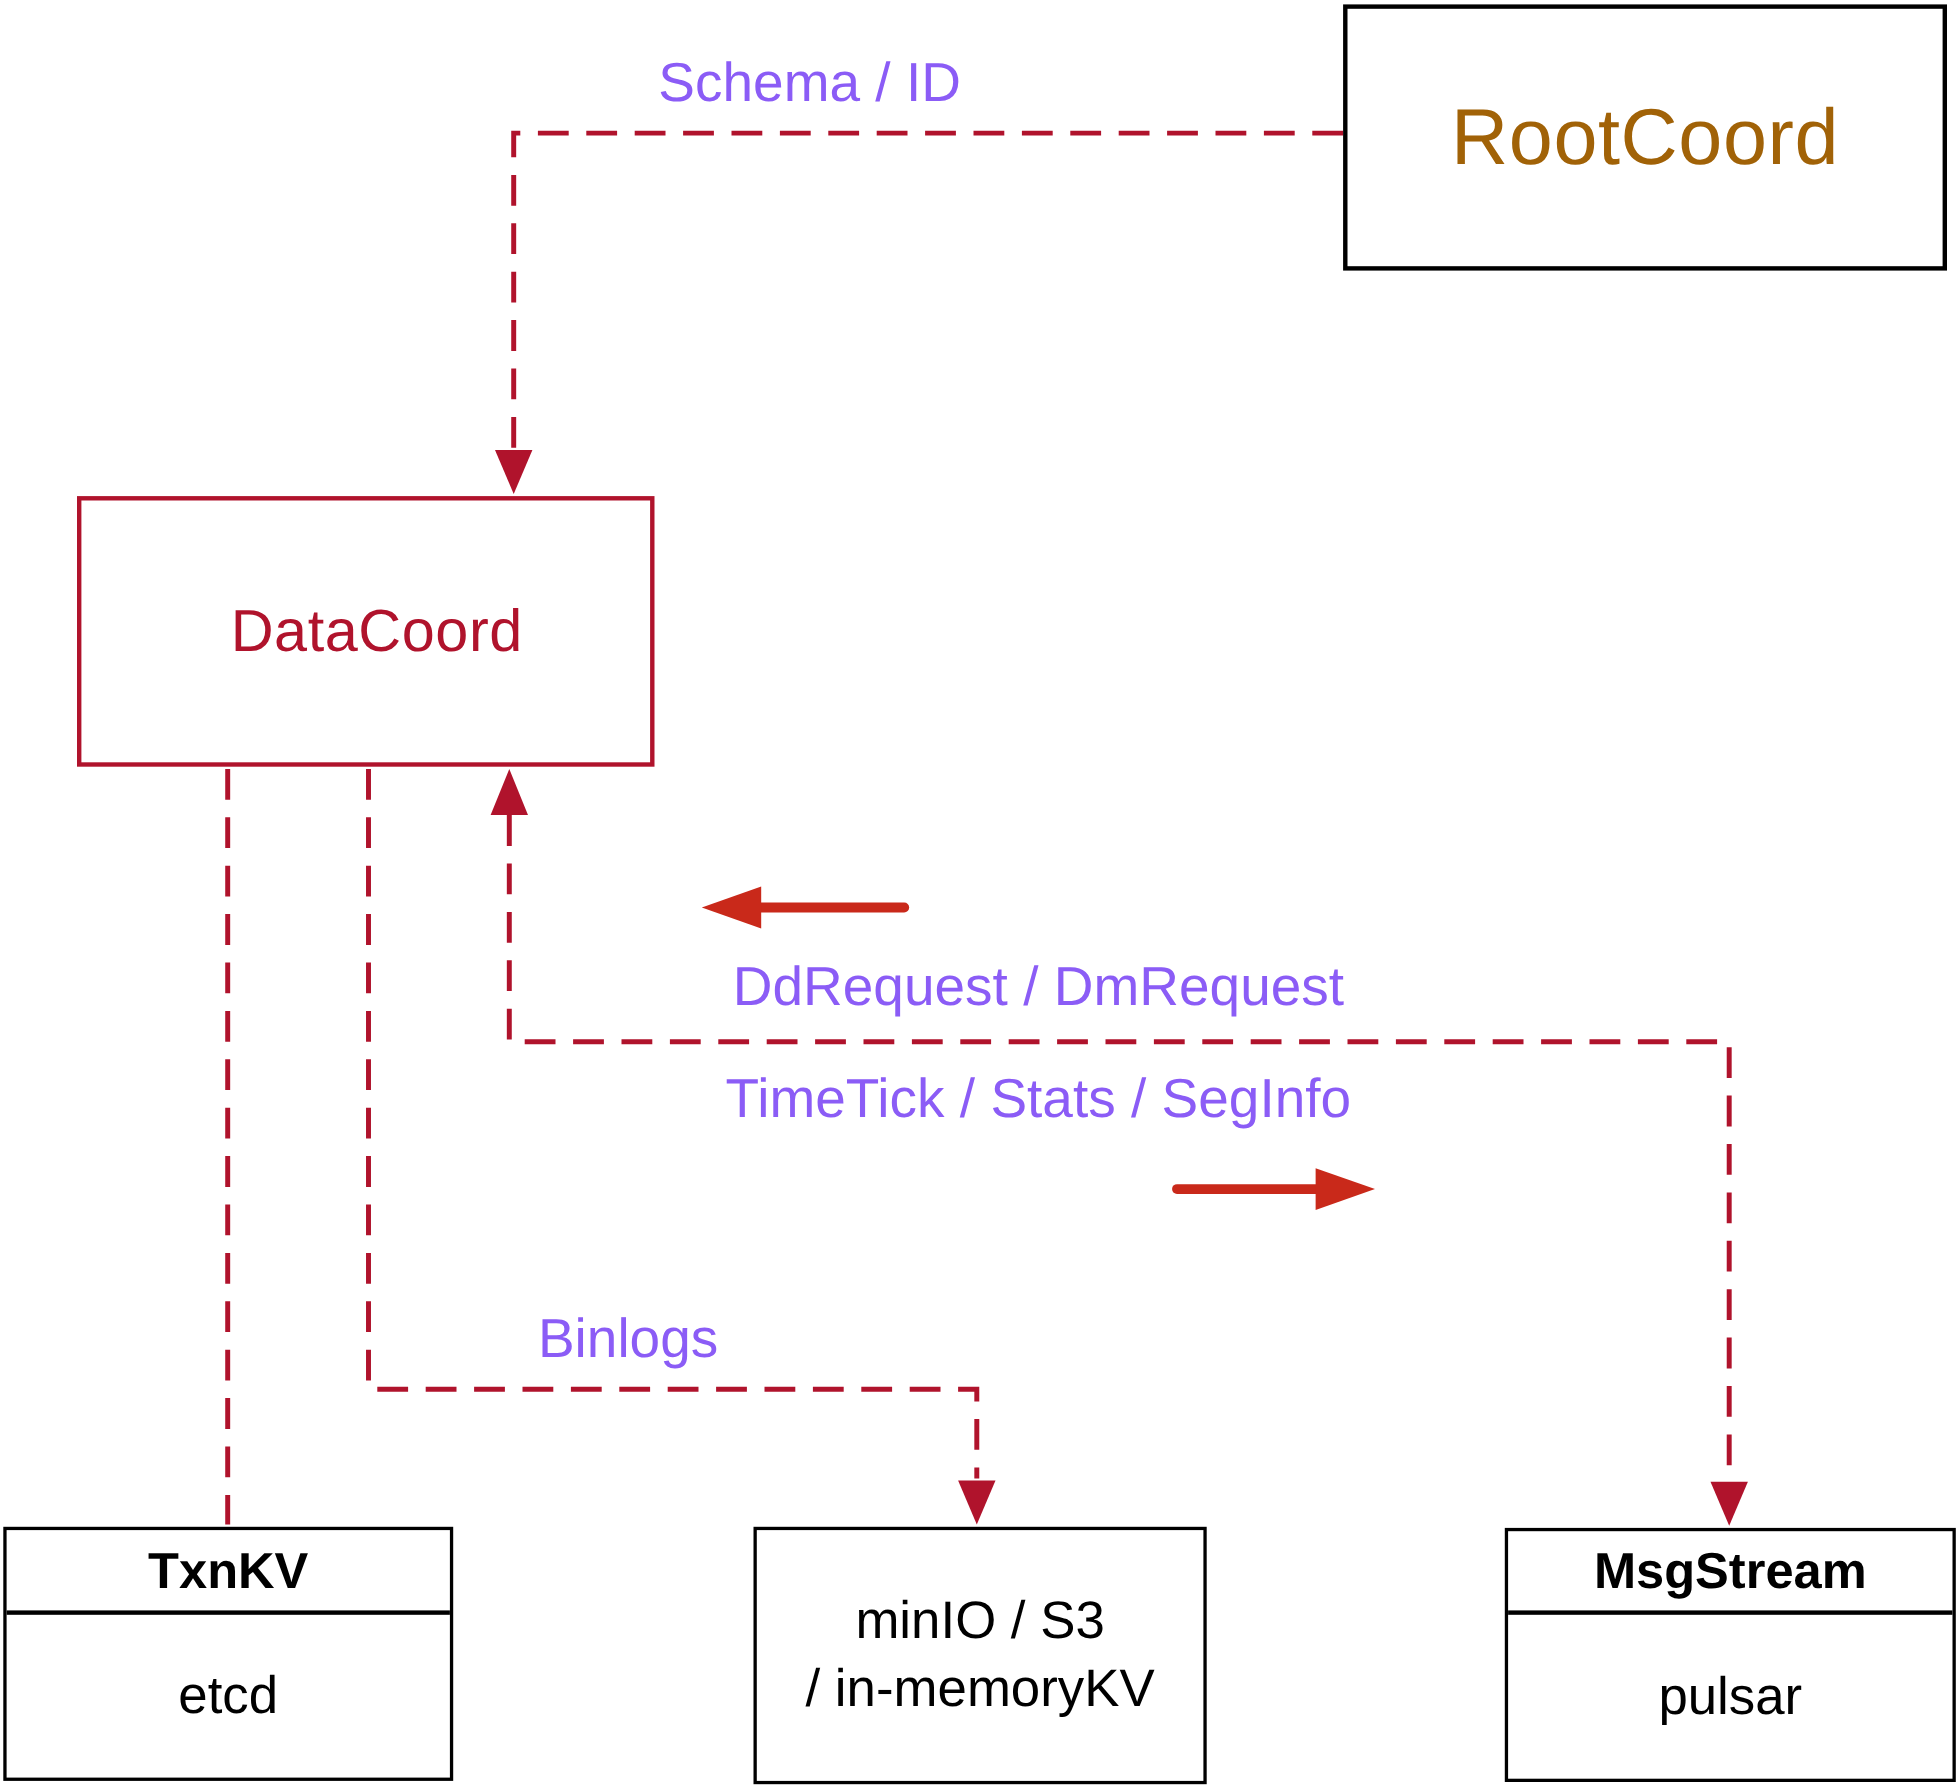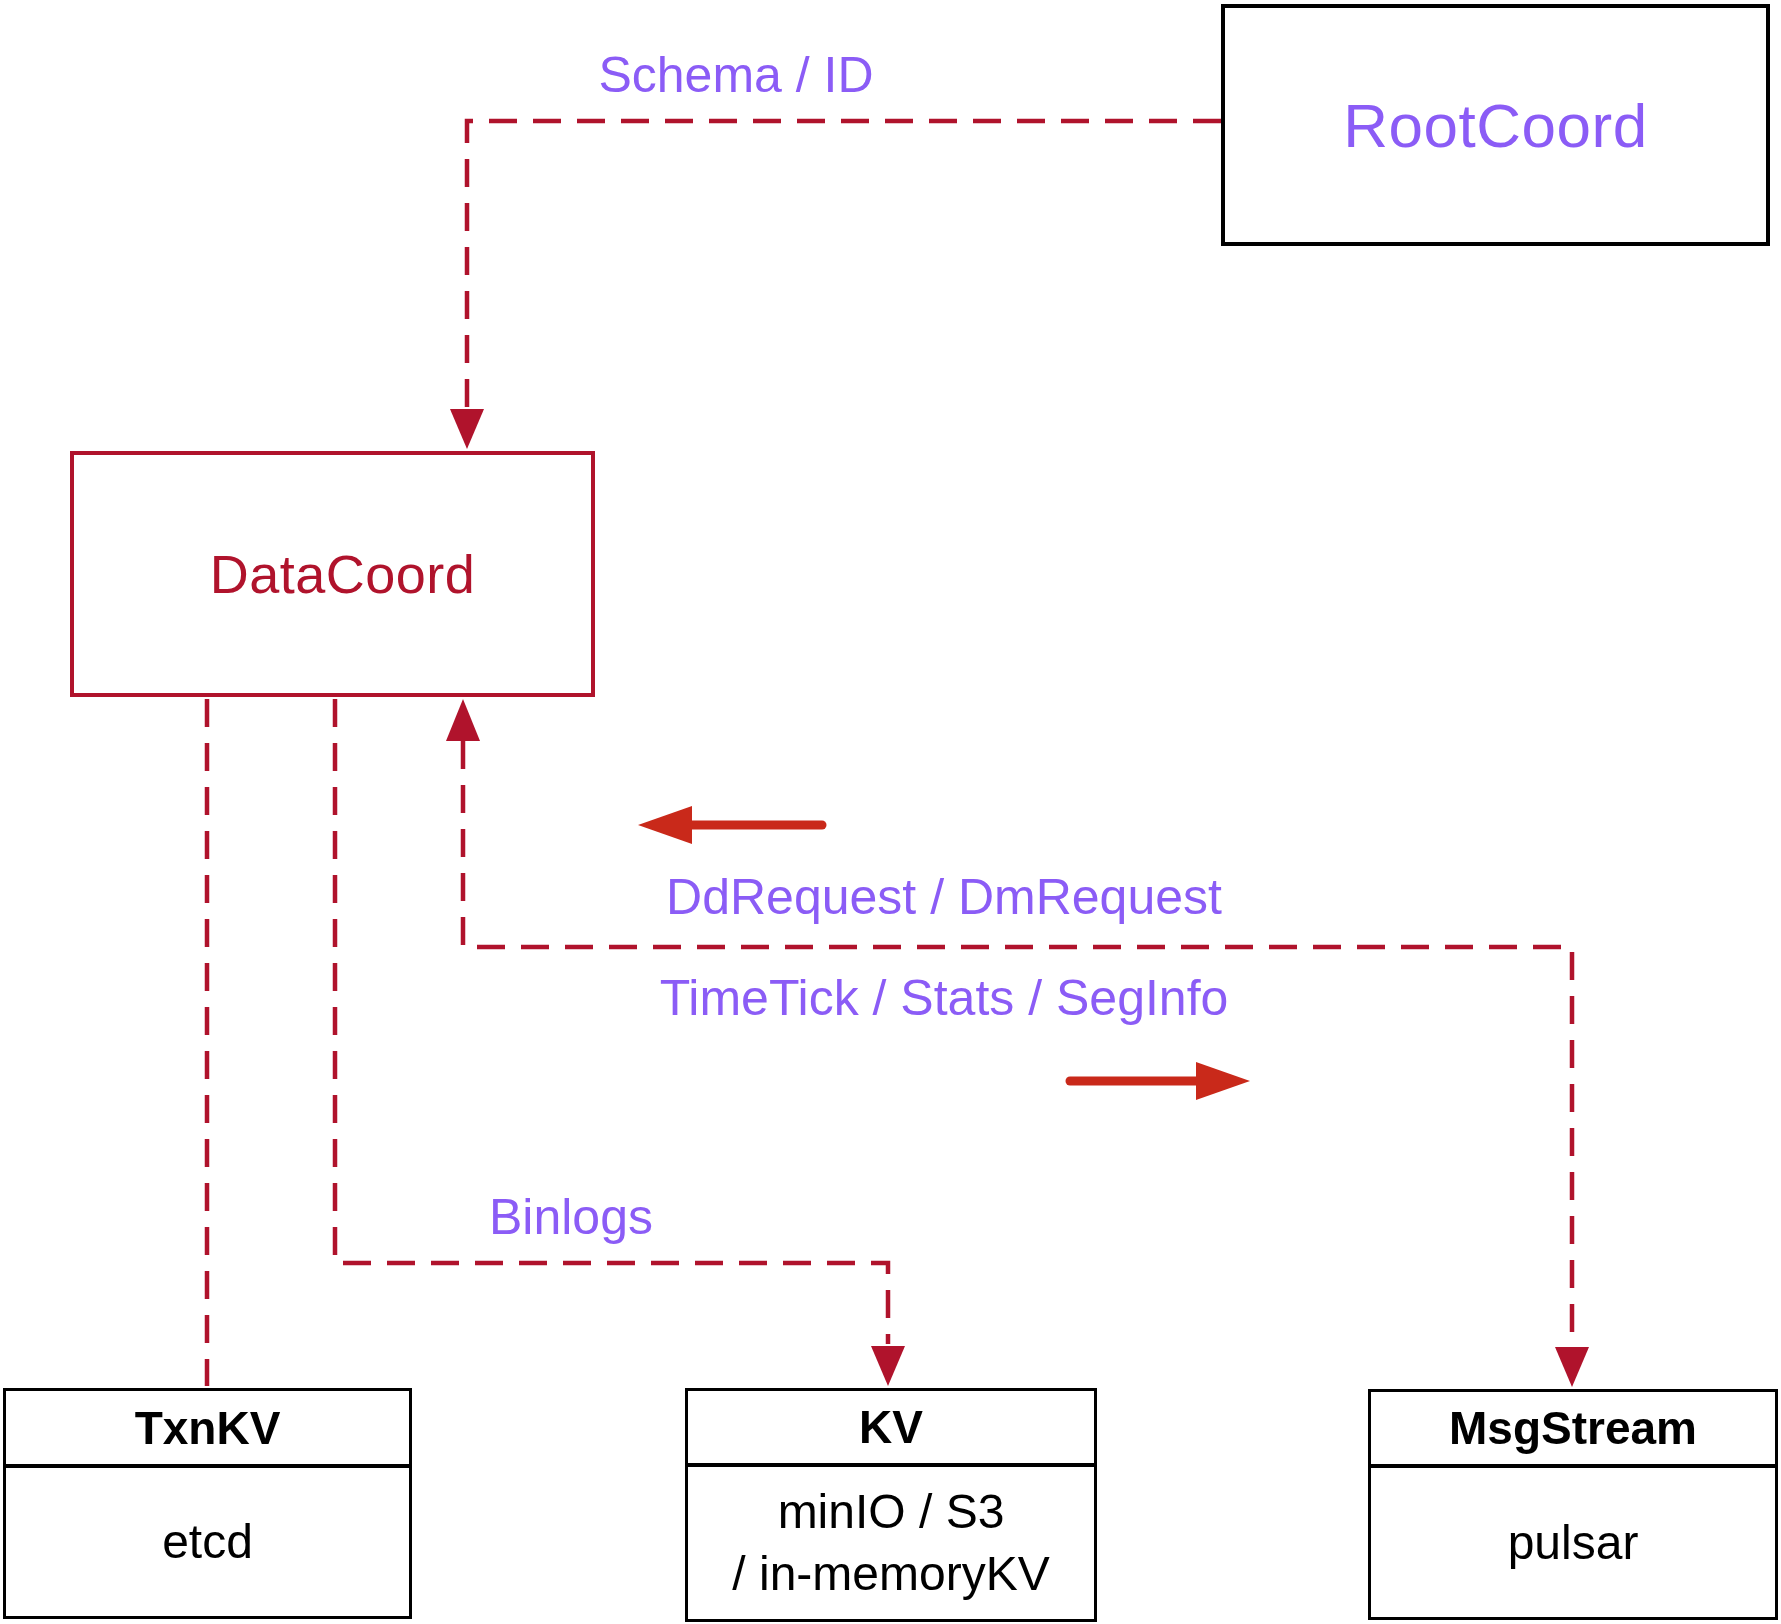--- a/index.html
+++ b/index.html
@@ -13,21 +13,21 @@
   #edges{position:absolute;left:0;top:0;width:1781px;height:1624px;}
 
   .node{
     position:absolute;
     background:#ffffff;
     display:flex;align-items:center;justify-content:center;
     box-sizing:border-box;
   }
   .node-plain{border:4px solid #000000;}
   .node-red{border:4px solid #b0132c;}
-  .node-label{font-size:62px;color:#8b5cf6;letter-spacing:0.5px;}
+  .node-label{font-size:72px;color:#a16207;letter-spacing:0.5px;}
   .node-label-red{font-size:54px;color:#b0132c;letter-spacing:0.5px;margin-left:20px;}
 
   .store{
     position:absolute;background:#ffffff;border:3px solid #000000;
     box-sizing:border-box;display:flex;flex-direction:column;
   }
   .store-header{
     border-bottom:4px solid #000000;
     display:flex;align-items:center;justify-content:center;
     font-weight:bold;font-size:46px;color:#000000;
@@ -84,21 +84,20 @@
   </div>
 
   <div class="store" style="left:3px;top:1388px;width:409px;height:231px;">
     <div class="store-header" style="height:77px;">TxnKV</div>
     <div class="store-body">
       <span>etcd</span>
     </div>
   </div>
 
   <div class="store" style="left:685px;top:1388px;width:412px;height:234px;">
-    <div class="store-header" style="height:76px;">KV</div>
     <div class="store-body">
       <span>minIO / S3</span>
       <span>/ in-memoryKV</span>
     </div>
   </div>
 
   <div class="store" style="left:1368px;top:1389px;width:410px;height:231px;">
     <div class="store-header" style="height:76px;">MsgStream</div>
     <div class="store-body">
       <span>pulsar</span>

